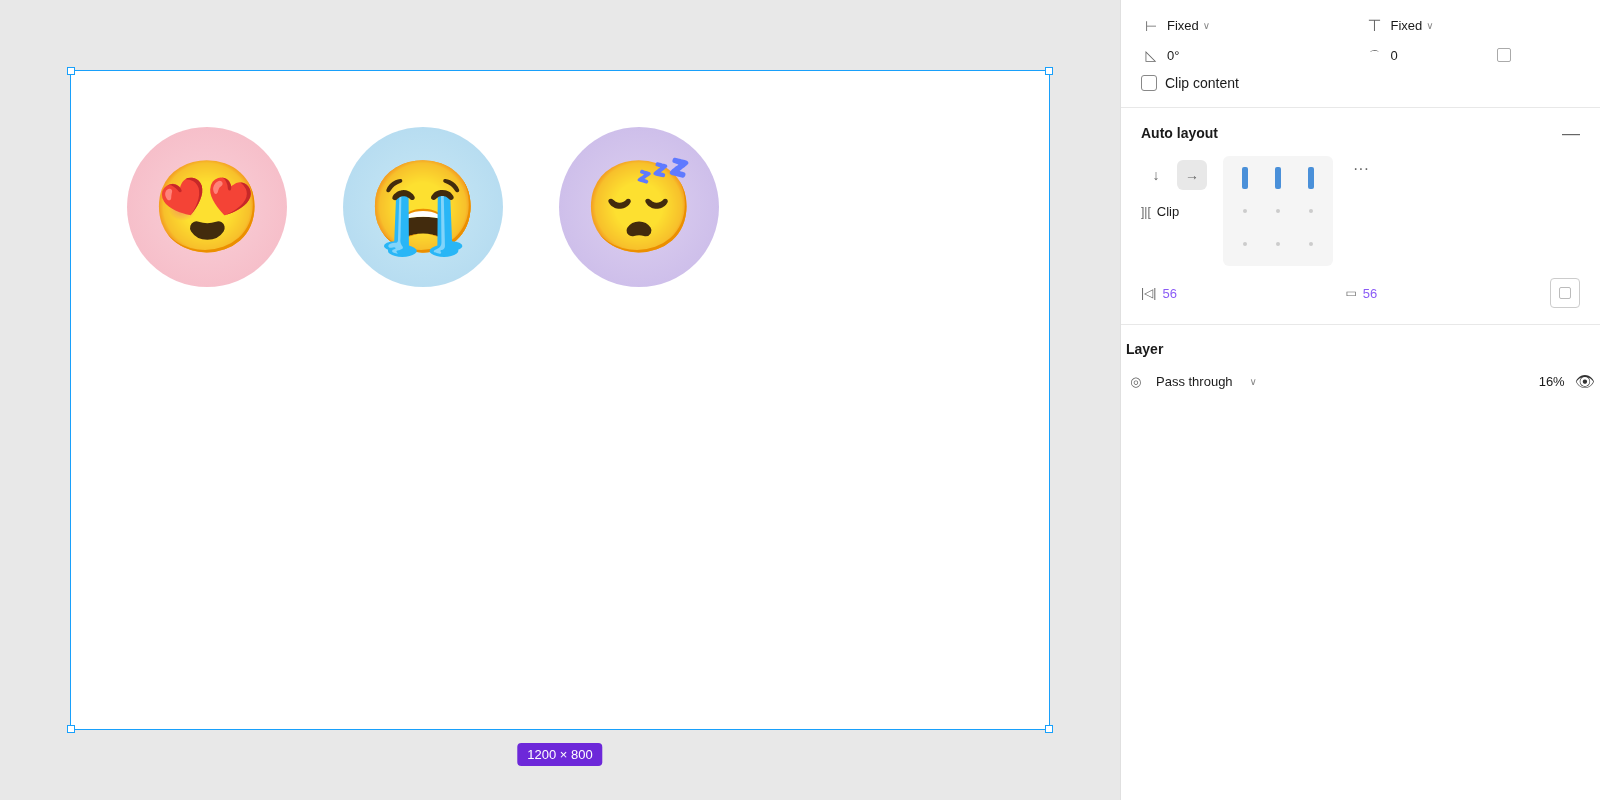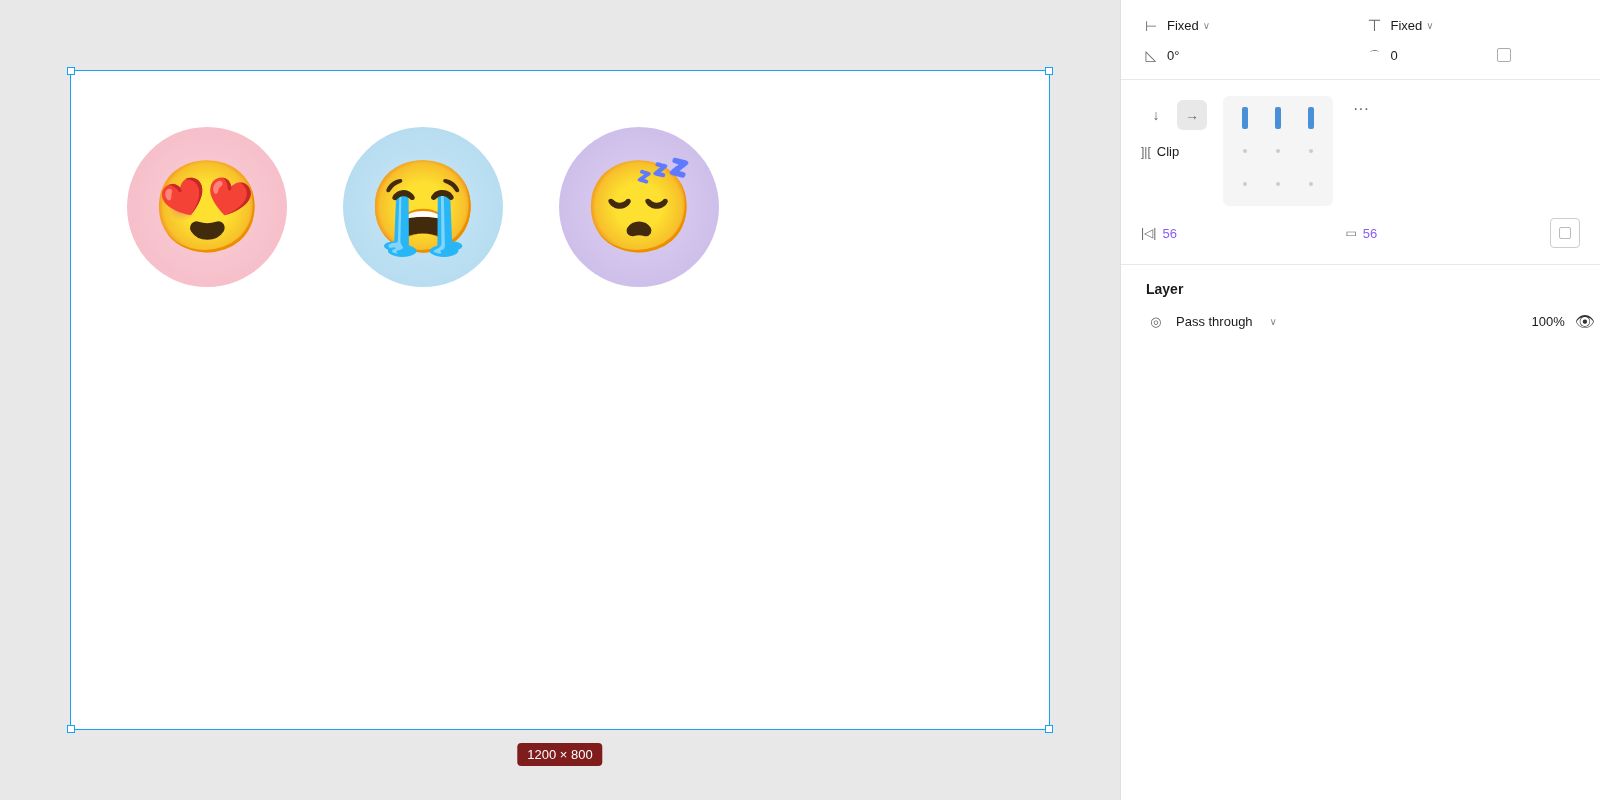--- a/index.html
+++ b/index.html
@@ -46,21 +46,21 @@
     .handle.tr { top: -4px; right: -4px; }
     .handle.bl { bottom: -4px; left: -4px; }
     .handle.br { bottom: -4px; right: -4px; }
 
     
     .size-label {
       position: absolute;
       bottom: -36px;
       left: 50%;
       transform: translateX(-50%);
-      background: #7f1d1d;
+      background: #6d28d9;
       color: white;
       font-size: 13px;
       font-weight: 500;
       padding: 4px 10px;
       border-radius: 4px;
       white-space: nowrap;
     }
 
     
     .emojis-row {
@@ -316,21 +316,20 @@
       align-items: center;
       justify-content: center;
       cursor: pointer;
       font-size: 20px;
       color: #666;
     }
 
     
     .layer-section {
       padding: 16px 5px;
-      margin-left: 20px;
     }
 
     .layer-row {
       display: flex;
       align-items: center;
       gap: 10px;
       margin-top: 12px;
     }
 
     .layer-icon {
@@ -423,23 +422,31 @@
         <span class="prop-icon">◺</span>
         <span class="prop-value">0°</span>
       </div>
       <div class="panel-row-half">
         <span class="prop-icon corner-icon">⌒</span>
         <span class="prop-value">0</span>
         <span class="resize-icon" style="margin-left: 60px; border: 1.5px solid #aaa; border-radius: 2px; width: 14px; height: 14px; display: inline-block;"></span>
       </div>
     </div>
 
+    <div class="panel-row">
+      <div class="checkbox"></div>
+      <span class="checkbox-label">Clip content</span>
+    </div>
   </div>
 
   <div class="panel-section">
+    <div class="section-header">
+      <span class="section-title">Auto layout</span>
+      <span class="section-minus">—</span>
+    </div>
 
     <div style="display: flex; align-items: flex-start; gap: 16px;">
       <div style="display: flex; flex-direction: column; gap: 6px; margin-top: 4px;">
         <div class="direction-group">
           <button class="dir-btn">↓</button>
           <button class="dir-btn active">→</button>
         </div>
         <div style="display: flex; align-items: center; gap: 6px; margin-top: 8px;">
           <span style="font-size: 12px; color: #666;">]|[</span>
           <span class="auto-label">Clip</span>
@@ -503,18 +510,18 @@
   <div class="layer-section">
     <div class="section-header">
       <span class="section-title">Layer</span>
     </div>
     <div class="layer-row">
       <div class="layer-icon">◎</div>
       <div class="layer-mode">
         <span>Pass through</span>
         <span class="dropdown-arrow">∨</span>
       </div>
-      <span class="layer-opacity">100%</span>
+      <span class="layer-opacity">16%</span>
       <span class="eye-icon">👁</span>
     </div>
   </div>
 
 </div>
 
 </body></html>

